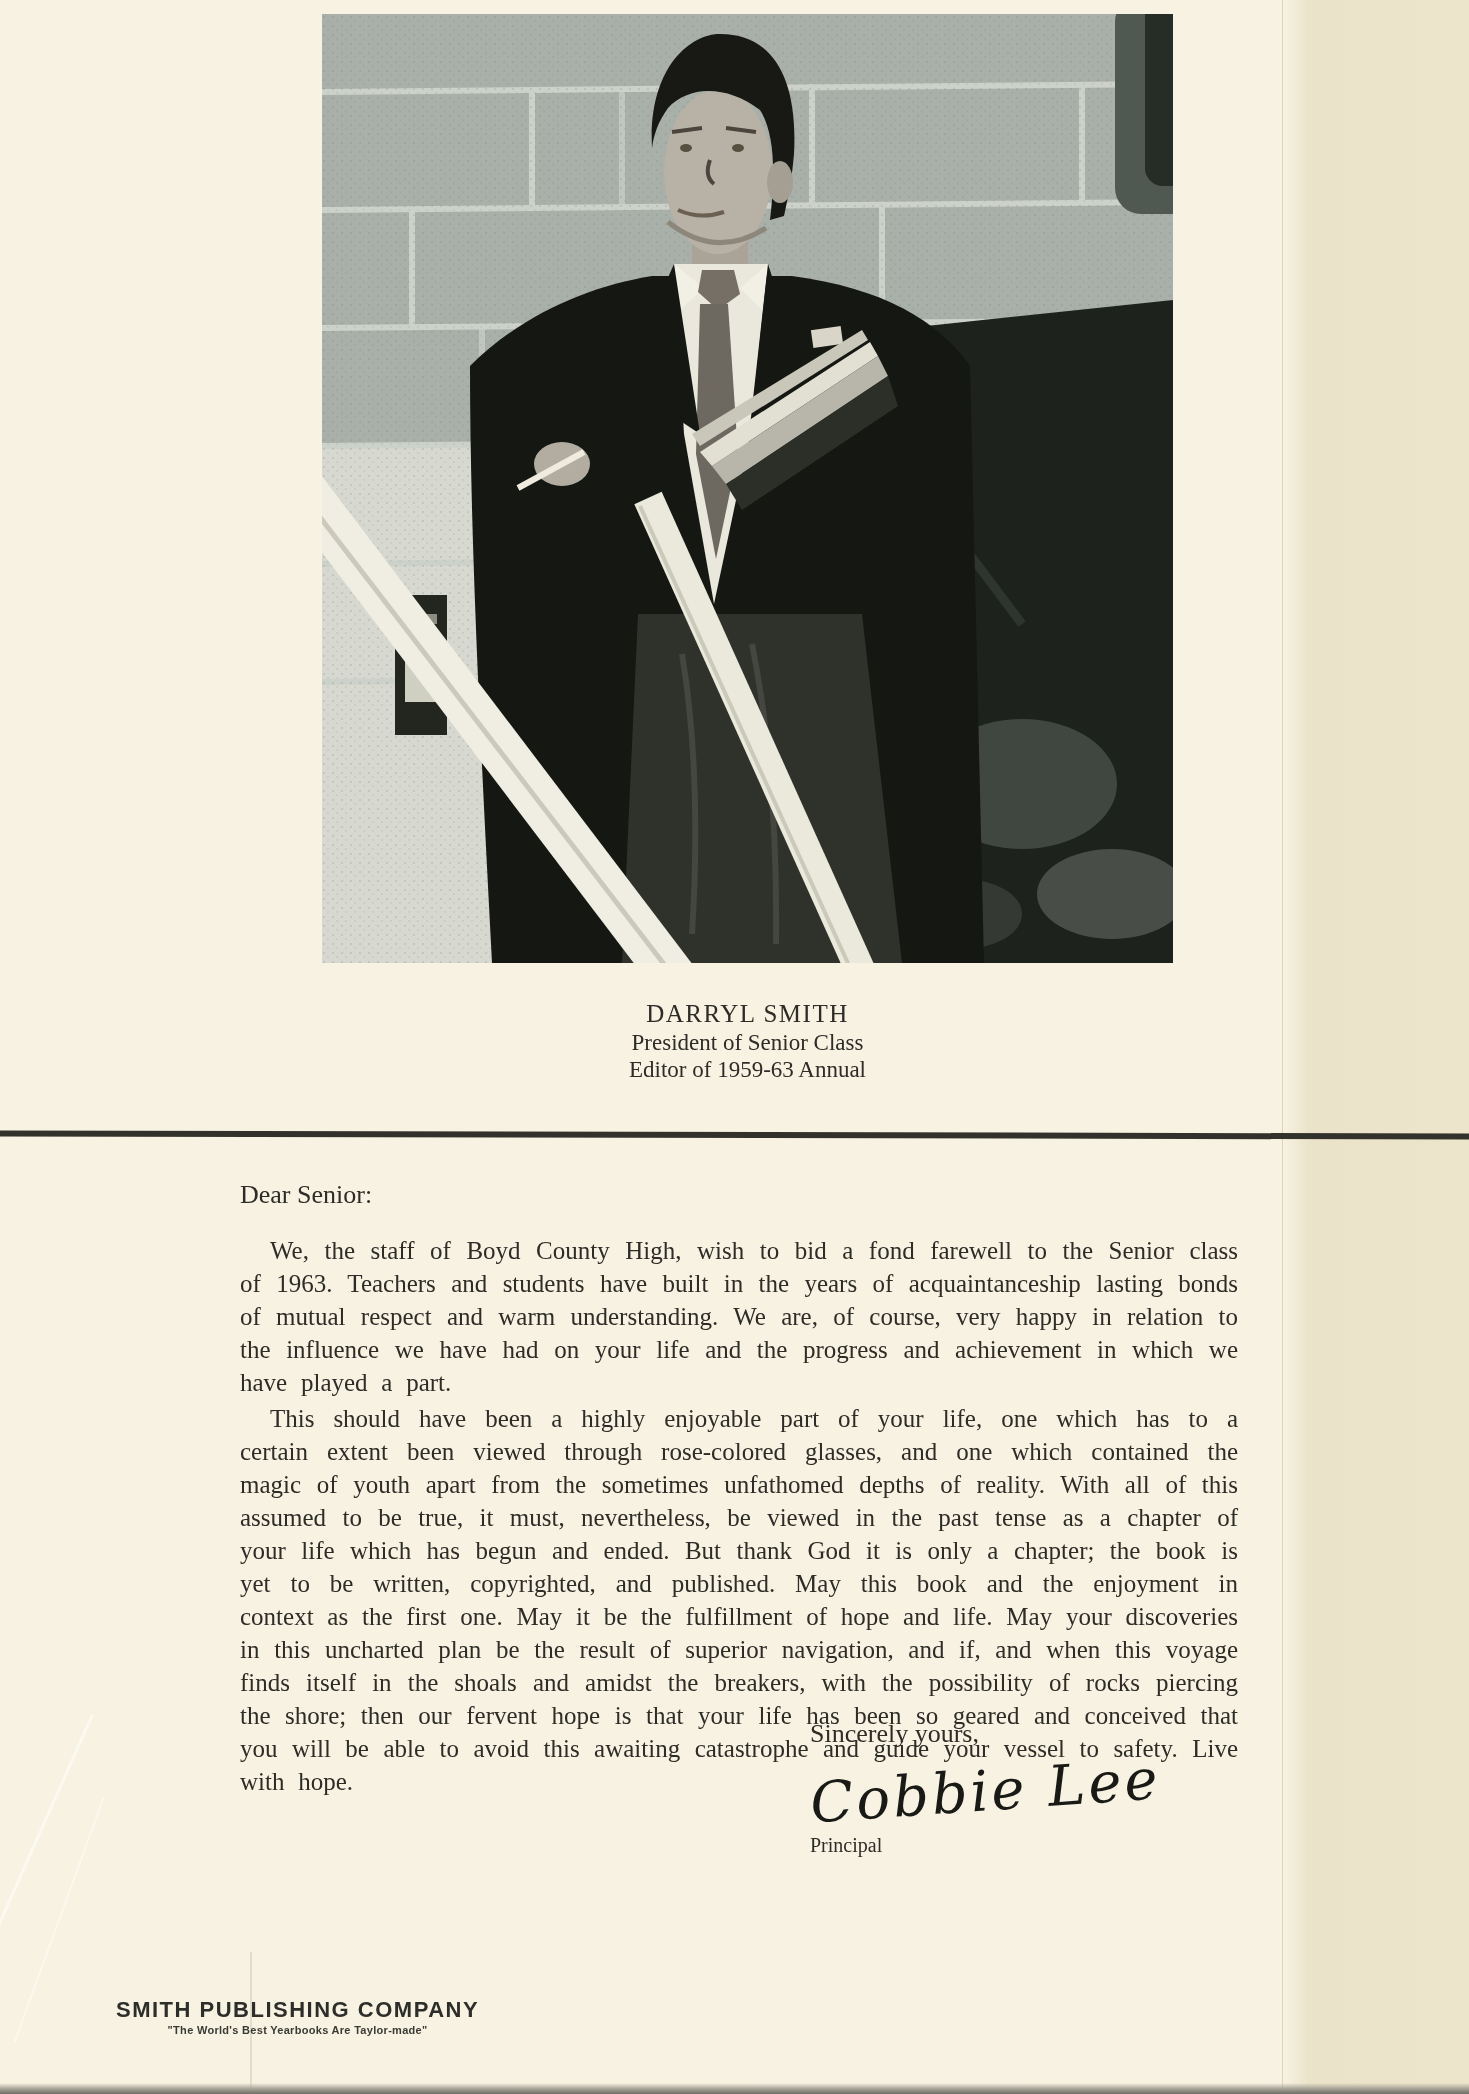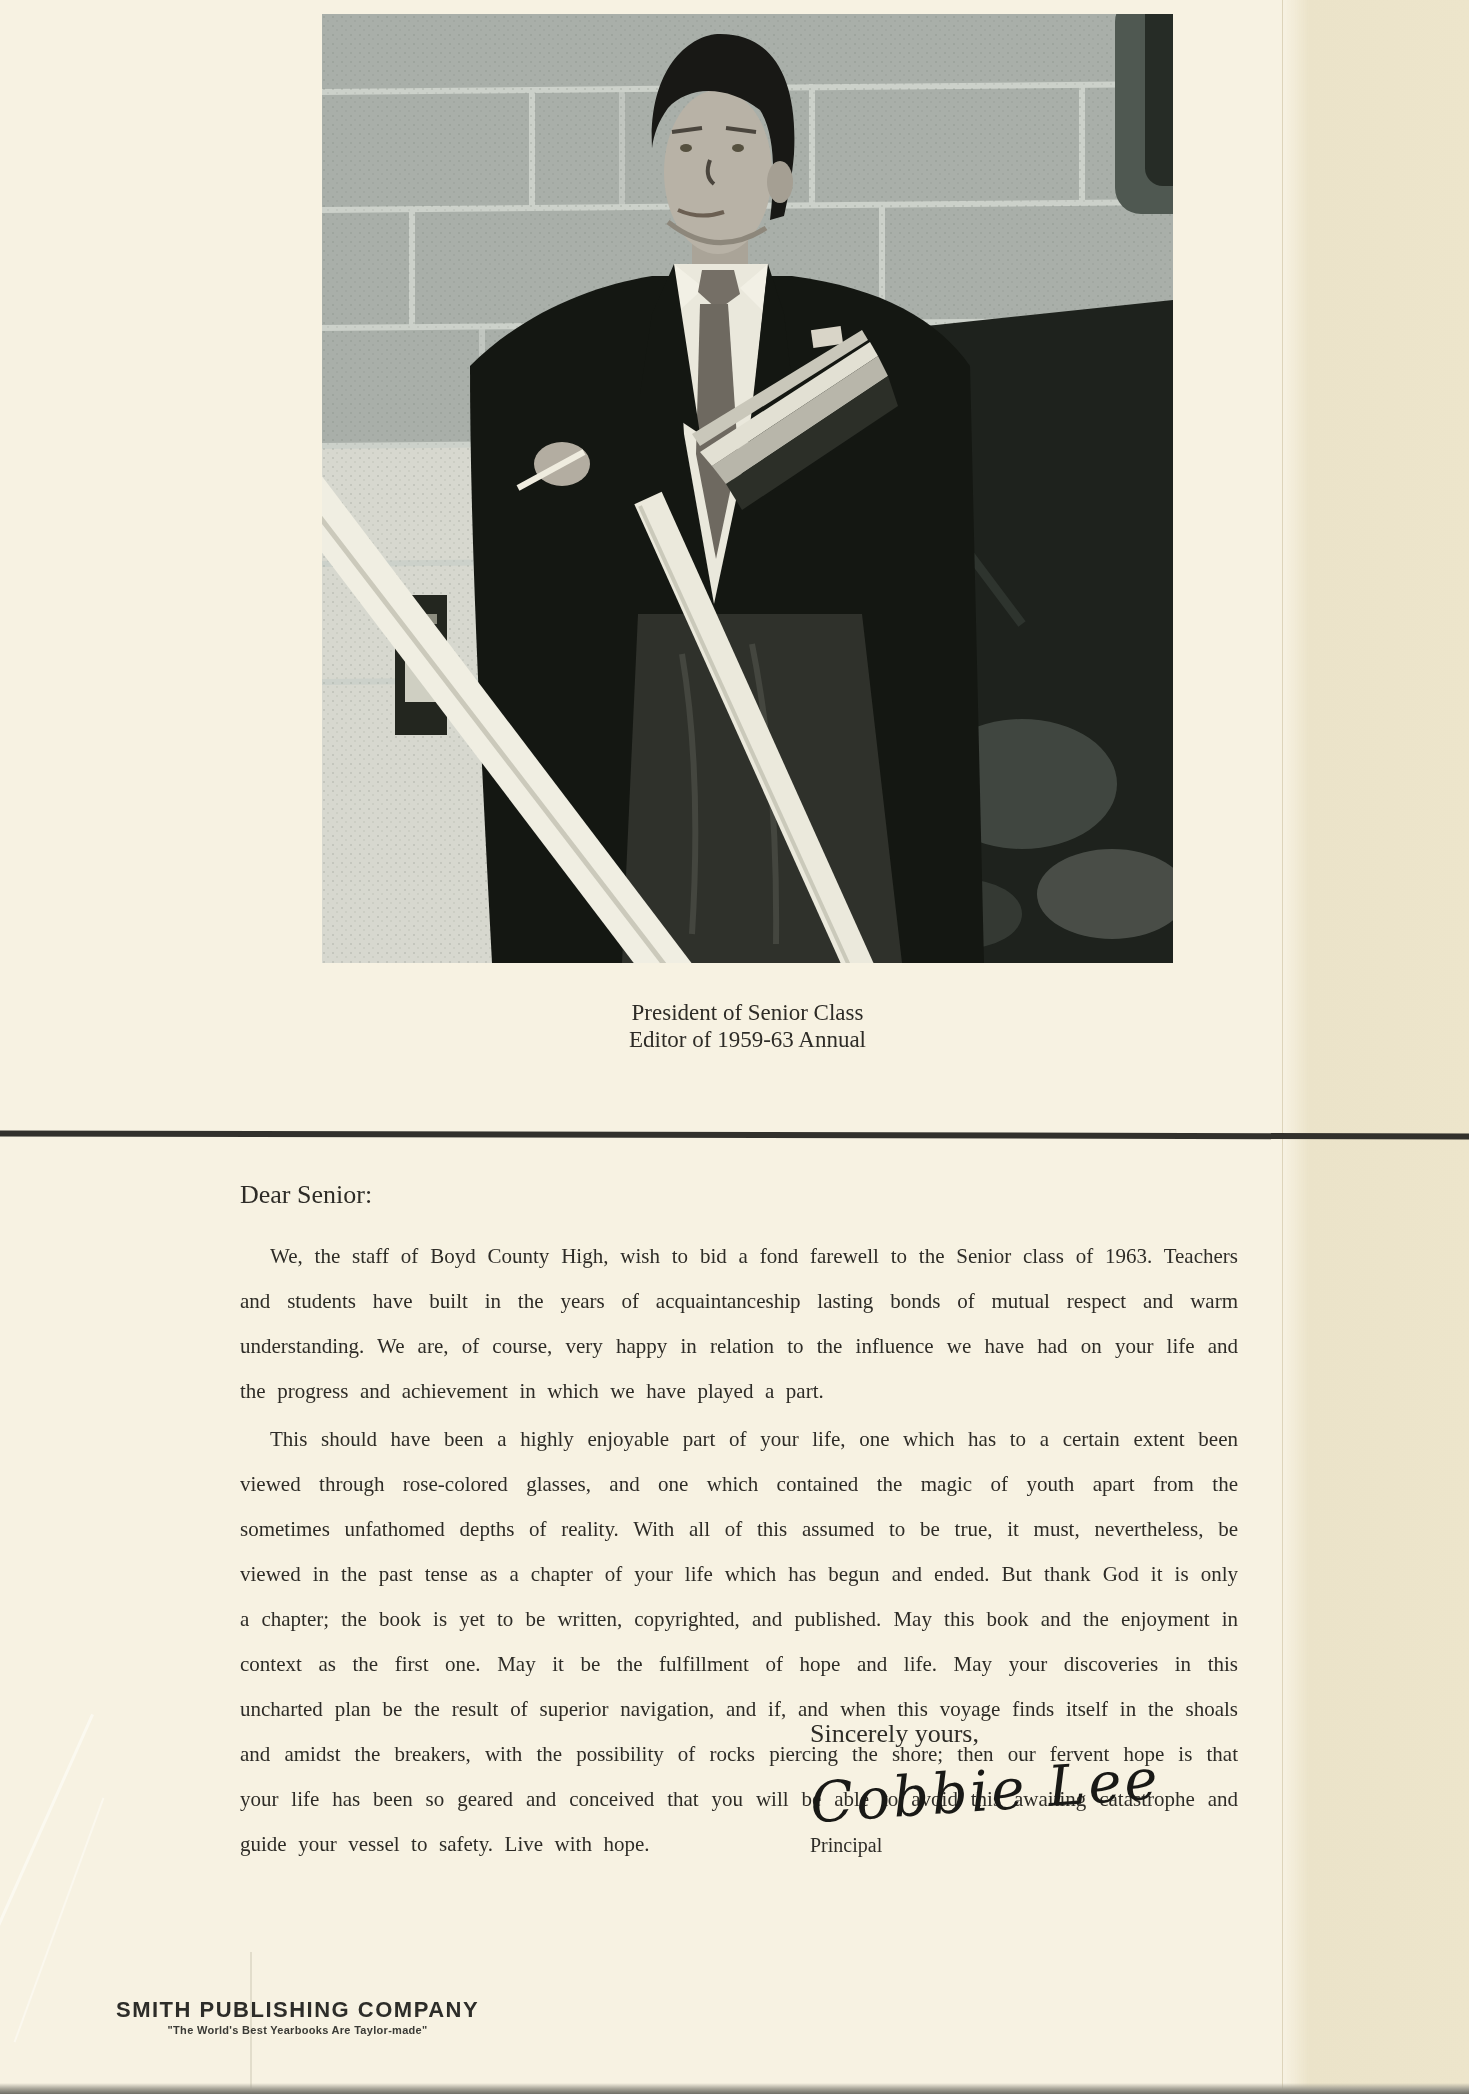--- a/index.html
+++ b/index.html
@@ -49,21 +49,21 @@
   .divider{
     position:absolute;left:0;top:1132px;width:100%;height:6px;border:0;margin:0;
     background:#32312c;transform:rotate(0.12deg);
   }
   
   .letter{
     position:absolute;left:240px;top:1180px;width:998px;
   }
   .salutation{font-size:26px;margin:0 0 24px 0;}
   .letter p.para{
-    font-size:21px;line-height:45px;margin:0;
+    font-size:25px;line-height:33px;margin:0;
     text-align:justify;text-indent:30px;word-spacing:0.30em;
   }
   .letter p.para + p.para{margin-top:3px;}
   
   .closing{
     position:absolute;left:810px;top:1718px;width:390px;text-align:left;
   }
   .closing-line{font-size:26px;line-height:32px;}
   .signature{
     font-family:"DejaVu Serif", serif;font-style:italic;
@@ -175,20 +175,21 @@
       <line x1="196" y1="474" x2="262" y2="438" stroke="#efecdf" stroke-width="6"></line>
 
       <line x1="-20" y1="474" x2="352" y2="964" stroke="#f0eee2" stroke-width="46"></line>
       <line x1="-6" y1="498" x2="348" y2="958" stroke="#c2c1b2" stroke-width="5" opacity="0.8"></line>
       <line x1="326" y1="484" x2="540" y2="960" stroke="#ebe9dc" stroke-width="30"></line>
       <line x1="318" y1="492" x2="530" y2="958" stroke="#bdbcad" stroke-width="4" opacity="0.7"></line>
     </svg>
   </figure>
 
   <div class="caption">
+    <div class="caption-name">DARRYL SMITH</div>
     <div class="caption-line">President of Senior Class</div>
     <div class="caption-line">Editor of 1959-63 Annual</div>
   </div>
 
   <hr class="divider">
 
   <section class="letter">
     <p class="salutation">Dear Senior:</p>
     <p class="para">We, the staff of Boyd County High, wish to bid a fond farewell to the Senior class of 1963. Teachers and students have built in the years of acquaintanceship lasting bonds of mutual respect and warm understanding. We are, of course, very happy in relation to the influence we have had on your life and the progress and achievement in which we have played a part.</p>
     <p class="para">This should have been a highly enjoyable part of your life, one which has to a certain extent been viewed through rose-colored glasses, and one which contained the magic of youth apart from the sometimes unfathomed depths of reality. With all of this assumed to be true, it must, nevertheless, be viewed in the past tense as a chapter of your life which has begun and ended. But thank God it is only a chapter; the book is yet to be written, copyrighted, and published. May this book and the enjoyment in context as the first one. May it be the fulfillment of hope and life. May your discoveries in this uncharted plan be the result of superior navigation, and if, and when this voyage finds itself in the shoals and amidst the breakers, with the possibility of rocks piercing the shore; then our fervent hope is that your life has been so geared and conceived that you will be able to avoid this awaiting catastrophe and guide your vessel to safety. Live with hope.</p>

